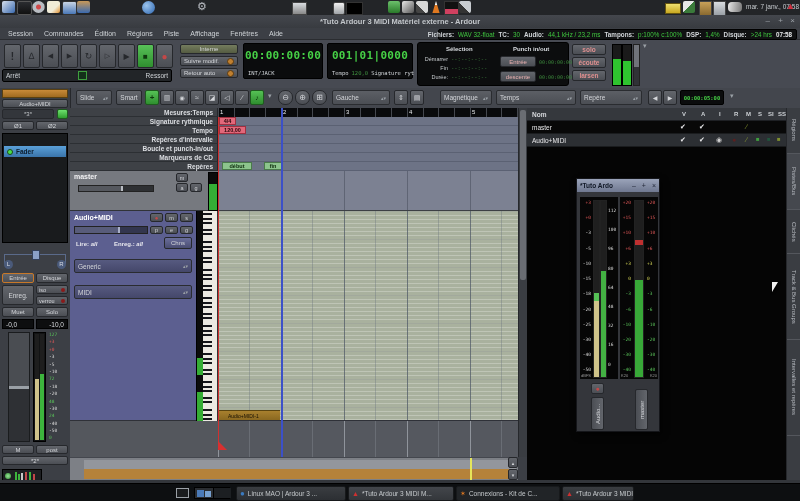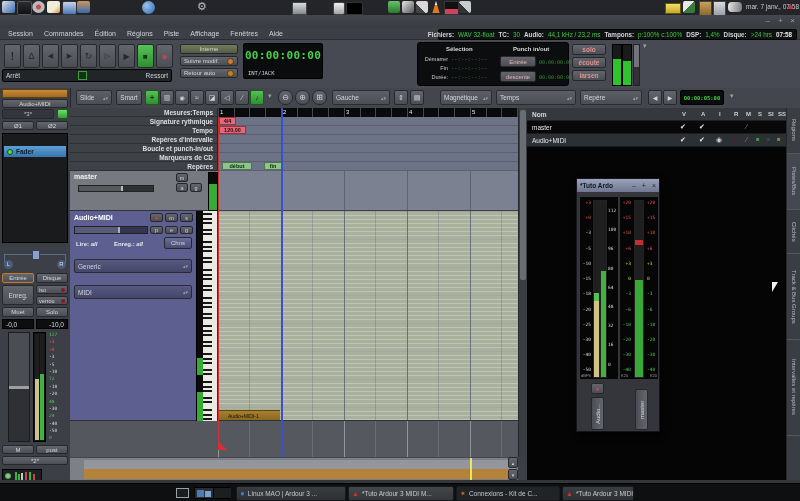--- a/index.html
+++ b/index.html
@@ -47,20 +47,21 @@
     <div class="a" style="left:665px;top:3px;width:14px;height:9px;background:linear-gradient(#f0e070,#c8a820);border:1px solid #665510;"></div>
     <div class="a" style="left:683px;top:1px;width:12px;height:12px;background:linear-gradient(135deg,#e8e8e8 50%,#3a7a3a 50%);border-radius:2px;"></div>
     <div class="a" style="left:699px;top:1px;width:11px;height:13px;background:linear-gradient(#c8a058,#8a6a30);border:1px solid #444;"></div>
     <div class="a" style="left:713px;top:1px;width:11px;height:13px;background:linear-gradient(#d8dce0,#9aa0a6);border:1px solid #444;"></div>
     <div class="a" style="left:728px;top:2px;width:14px;height:10px;background:linear-gradient(100deg,#e8e8e8,#777);border-radius:4px;"></div>
     <div class="a" style="left:746px;top:3px;font-size:6.5px;color:#c8ccd0;">mar. 7 janv., 07:58</div>
     <div class="a" style="left:786px;top:1px;font-size:9px;color:#d03040;">▲</div>
   </div>
 
   <div class="a" style="left:0;top:15px;width:800px;height:13px;background:linear-gradient(#44474d,#383b40);border-bottom:1px solid #2a2c30;">
+    <div class="a" style="left:0;top:2px;width:100%;text-align:center;font-size:7.5px;font-weight:bold;color:#c2c6ca;">*Tuto Ardour 3 MIDI Matériel externe - Ardour</div>
     <div class="a" style="right:30px;top:1px;font-size:8px;color:#9aa0a6;">–</div>
     <div class="a" style="right:17px;top:1px;font-size:8px;color:#9aa0a6;">+</div>
     <div class="a" style="right:5px;top:1px;font-size:8px;color:#9aa0a6;">×</div>
   </div>
 
   <div class="a" style="left:0;top:28px;width:800px;height:12px;background:#3c3f45;border-bottom:1px solid #2a2c30;display:flex;align-items:center;gap:11px;padding-left:8px;box-sizing:border-box;">
     <span style="font-size:7px;color:#ced2d6;">Session</span>
     <span style="font-size:7px;color:#ced2d6;">Commandes</span>
     <span style="font-size:7px;color:#ced2d6;">Édition</span>
     <span style="font-size:7px;color:#ced2d6;">Régions</span>
@@ -131,20 +132,28 @@
     <div class="btn a" style="left:180px;top:28px;width:58px;height:10px;justify-content:space-between;padding:0 3px;">
         <span style="font-size:6px;">Retour auto</span>
         <span class="led"></span>
       </div>
 
     <div class="clk a" style="left:243px;top:3px;width:80px;height:36px;">
       <div class="a" style="left:0;top:5px;width:100%;text-align:center;font-size:11px;letter-spacing:0.3px;">00:00:00:00</div>
       <div class="a" style="left:4px;bottom:2px;font-size:5.5px;color:#cfd3d7;font-weight:normal;">INT/JACK</div>
     </div>
 
+    <div class="clk a" style="left:327px;top:3px;width:86px;height:36px;">
+      <div class="a" style="left:0;top:5px;width:100%;text-align:center;font-size:11px;letter-spacing:0.3px;">001|01|0000</div>
+      <div class="a" style="left:4px;bottom:2px;font-size:5.5px;font-weight:normal;white-space:nowrap;display:flex;gap:3px;">
+        <span style="color:#cfd3d7;">Tempo</span>
+        <span style="color:#3f8f3f;">120,0</span>
+        <span style="color:#cfd3d7;">Signature ryt</span>
+      </div>
+    </div>
 
     <div class="a" style="left:417px;top:2px;width:150px;height:42px;background:#0c0d0e;border:1px solid #000;border-radius:3px;">
       <span class="a" style="left:28px;top:3px;font-size:6px;font-weight:bold;color:#d6dade;">Sélection</span>
       <span class="a" style="left:95px;top:3px;font-size:6px;font-weight:bold;color:#d6dade;">Punch in/out</span>
       <span class="a" style="left:0;top:13px;width:30px;text-align:right;font-size:5.5px;color:#c6cacd;">Démarrer</span>
       <span class="a" style="left:33px;top:13px;font-size:5.5px;color:#3c7a3c;font-family:'DejaVu Sans Mono',monospace;">--:--:--:--</span>
       <span class="a" style="left:0;top:22px;width:30px;text-align:right;font-size:5.5px;color:#c6cacd;">Fin</span>
       <span class="a" style="left:33px;top:22px;font-size:5.5px;color:#3c7a3c;font-family:'DejaVu Sans Mono',monospace;">--:--:--:--</span>
       <span class="a" style="left:0;top:31px;width:30px;text-align:right;font-size:5.5px;color:#c6cacd;">Durée:</span>
       <span class="a" style="left:33px;top:31px;font-size:5.5px;color:#3c7a3c;font-family:'DejaVu Sans Mono',monospace;">--:--:--:--</span>

